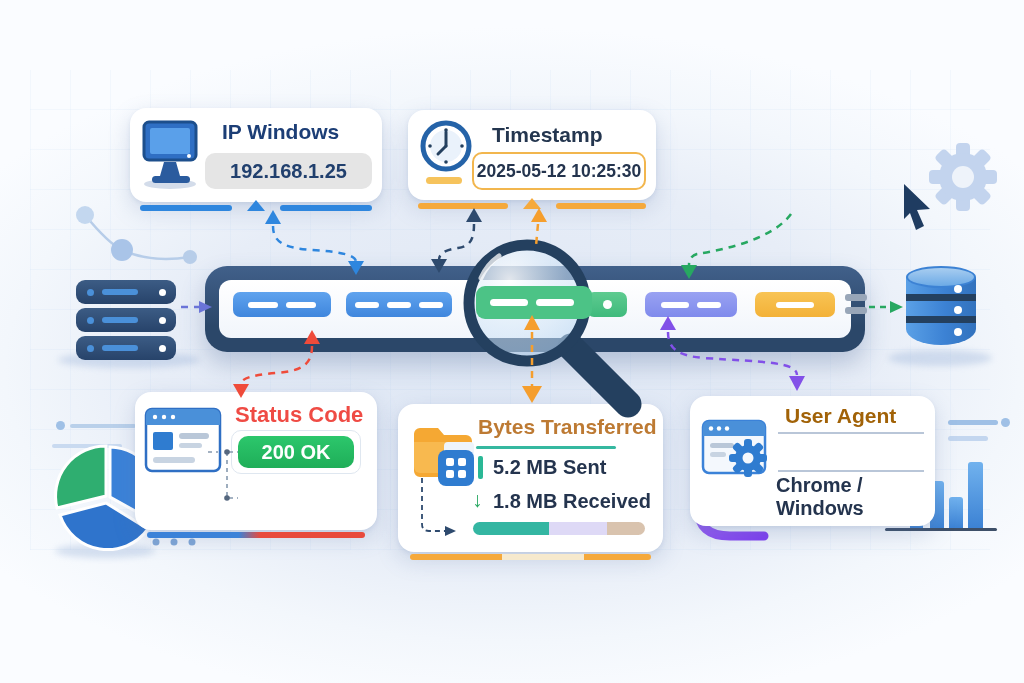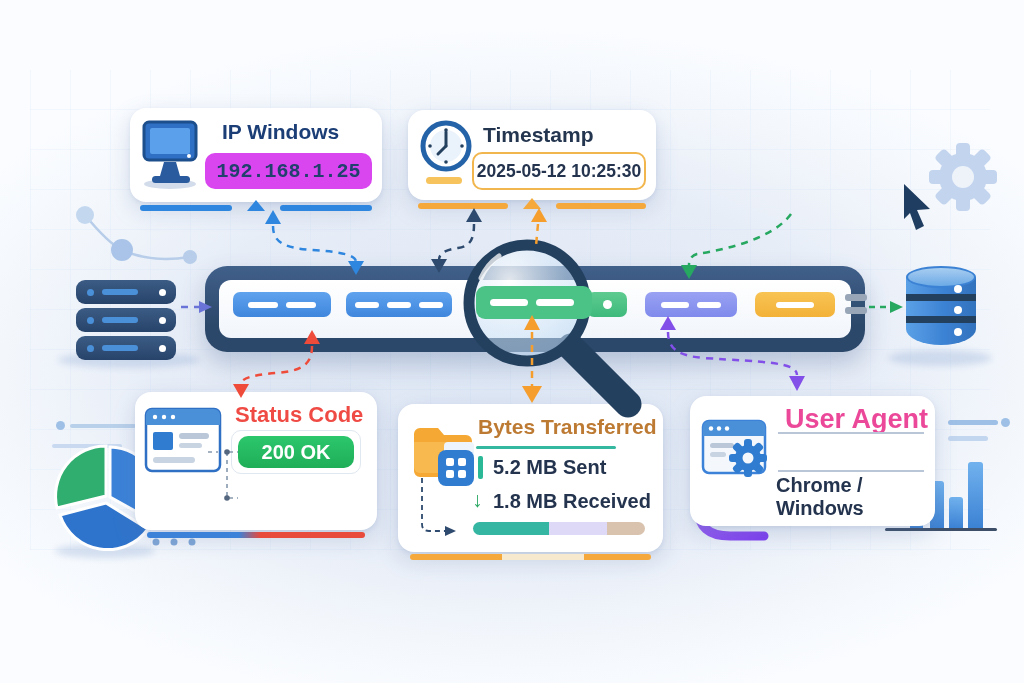--- a/index.html
+++ b/index.html
@@ -173,39 +173,39 @@
   <div class="card" style="left:130px; top:108px; width:252px; height:94px;">
     <svg class="abs" style="left:12px; top:12px;" width="62" height="70">
       <ellipse cx="28" cy="64" rx="26" ry="5" fill="#d3dcea"></ellipse>
       <rect x="2" y="2" width="52" height="38" rx="5" fill="#2f6fc4" stroke="#1d4f8c" stroke-width="3"></rect>
       <rect x="8" y="8" width="40" height="26" rx="2" fill="#5aa0ea"></rect>
       <circle cx="47" cy="36" r="2" fill="#fff"></circle>
       <path d="M22,42 L34,42 L38,56 L18,56 Z" fill="#2a5b9e"></path>
       <rect x="10" y="56" width="38" height="7" rx="3.5" fill="#2a5b9e"></rect>
     </svg>
     <div class="card-title" style="left:92px; top:12px; font-size:21px; color:#1c3e76;">IP Windows</div>
-    <div class="pill" style="left:75px; top:45px; width:167px; height:36px; background:#d946ef; color:#21406e; font-size:20px;font-family:Liberation Mono, monospace;">192.168.1.25</div>
+    <div class="pill" style="left:75px; top:45px; width:167px; height:36px; background:#e5e5e5; color:#21406e; font-size:20px;">192.168.1.25</div>
     <div class="accent-seg" style="left:10px; bottom:-9px; width:92px; background:#2e86de;"></div>
     <div class="accent-seg" style="right:10px; bottom:-9px; width:92px; background:#2e86de;"></div>
     <div class="notch" style="left:117px; bottom:-9px; border-bottom:11px solid #2e86de;"></div>
   </div>
 
   <div class="card" style="left:408px; top:110px; width:248px; height:90px;">
     <svg class="abs" style="left:12px; top:11px;" width="56" height="66">
       <circle cx="26" cy="25" r="23" fill="#fff" stroke="#2563a8" stroke-width="5"></circle>
       <circle cx="26" cy="25" r="16" fill="#eaf2fb"></circle>
       <line x1="26" y1="25" x2="26" y2="11" stroke="#24405f" stroke-width="3" stroke-linecap="round"></line>
       <line x1="26" y1="25" x2="18" y2="33" stroke="#24405f" stroke-width="3" stroke-linecap="round"></line>
       <circle cx="26" cy="9" r="1.8" fill="#24405f"></circle>
         <circle cx="42" cy="25" r="1.8" fill="#24405f"></circle>
       <circle cx="26" cy="41" r="1.8" fill="#24405f"></circle>
         <circle cx="10" cy="25" r="1.8" fill="#24405f"></circle>
       <rect x="6" y="56" width="36" height="7" rx="3.5" fill="#f6c35c"></rect>
     </svg>
-    <div class="card-title" style="left:75px; top:13px; font-size:21px; color:#24364f;">Timestamp</div>
+    <div class="card-title" style="left:84px; top:13px; font-size:21px; color:#24364f;">Timestamp</div>
     <div class="pill" style="left:64px; top:42px; width:174px; height:38px; background:#fff; border:2px solid #f2b64e; color:#24344e; font-size:17.5px;">2025-05-12 10:25:30</div>
     <div class="accent-seg" style="left:10px; bottom:-9px; width:90px; background:#f5a93c;"></div>
     <div class="accent-seg" style="right:10px; bottom:-9px; width:90px; background:#f5a93c;"></div>
     <div class="notch" style="left:115px; bottom:-9px; border-bottom:11px solid #f5a93c;"></div>
   </div>
 
 
   <svg class="abs" style="left:900px; top:182px;" width="40" height="52">
     <path d="M4,2 L30,27 L17,28 L24,44 L16,48 L10,31 L4,37 Z" fill="#1f3c61"></path>
   </svg>
@@ -271,21 +271,21 @@
       <rect x="8" y="32" width="16" height="5" rx="2.5" fill="#c8d4e2"></rect>
       <g transform="translate(46,38)" fill="#2f7cd0">
         <rect x="-4" y="-19" width="8" height="38" rx="3"></rect>
         <rect x="-4" y="-19" width="8" height="38" rx="3" transform="rotate(45)"></rect>
         <rect x="-4" y="-19" width="8" height="38" rx="3" transform="rotate(90)"></rect>
         <rect x="-4" y="-19" width="8" height="38" rx="3" transform="rotate(135)"></rect>
         <circle cx="0" cy="0" r="13"></circle>
       </g>
       <circle cx="46" cy="38" r="5.5" fill="#f4f8fd"></circle>
     </svg>
-    <div class="card-title" style="left:95px; top:8px; font-size:27px; color:#ec4899;">User Agent</div>
+    <div class="card-title" style="left:95px; top:8px; font-size:21px; color:#a16207;">User Agent</div>
     <div class="abs" style="left:88px; top:36px; width:146px; height:1.5px; background:#b9c6d8;"></div>
     <div class="abs" style="left:86px; top:45px; font-size:20px; color:#24344e; font-weight:bold;margin-top:33px;">Chrome / Windows</div>
     <div class="abs" style="left:88px; top:74px; width:146px; height:1.5px; background:#b9c6d8;"></div>
   </div>
 
   <svg class="abs" style="left:440px; top:218px;" width="230" height="210">
     <defs>
       <radialGradient id="lensg" cx="0.35" cy="0.3" r="0.9">
         <stop offset="0" stop-color="#ffffff" stop-opacity="0.85"></stop>
         <stop offset="0.55" stop-color="#cfe4f7" stop-opacity="0.55"></stop>

